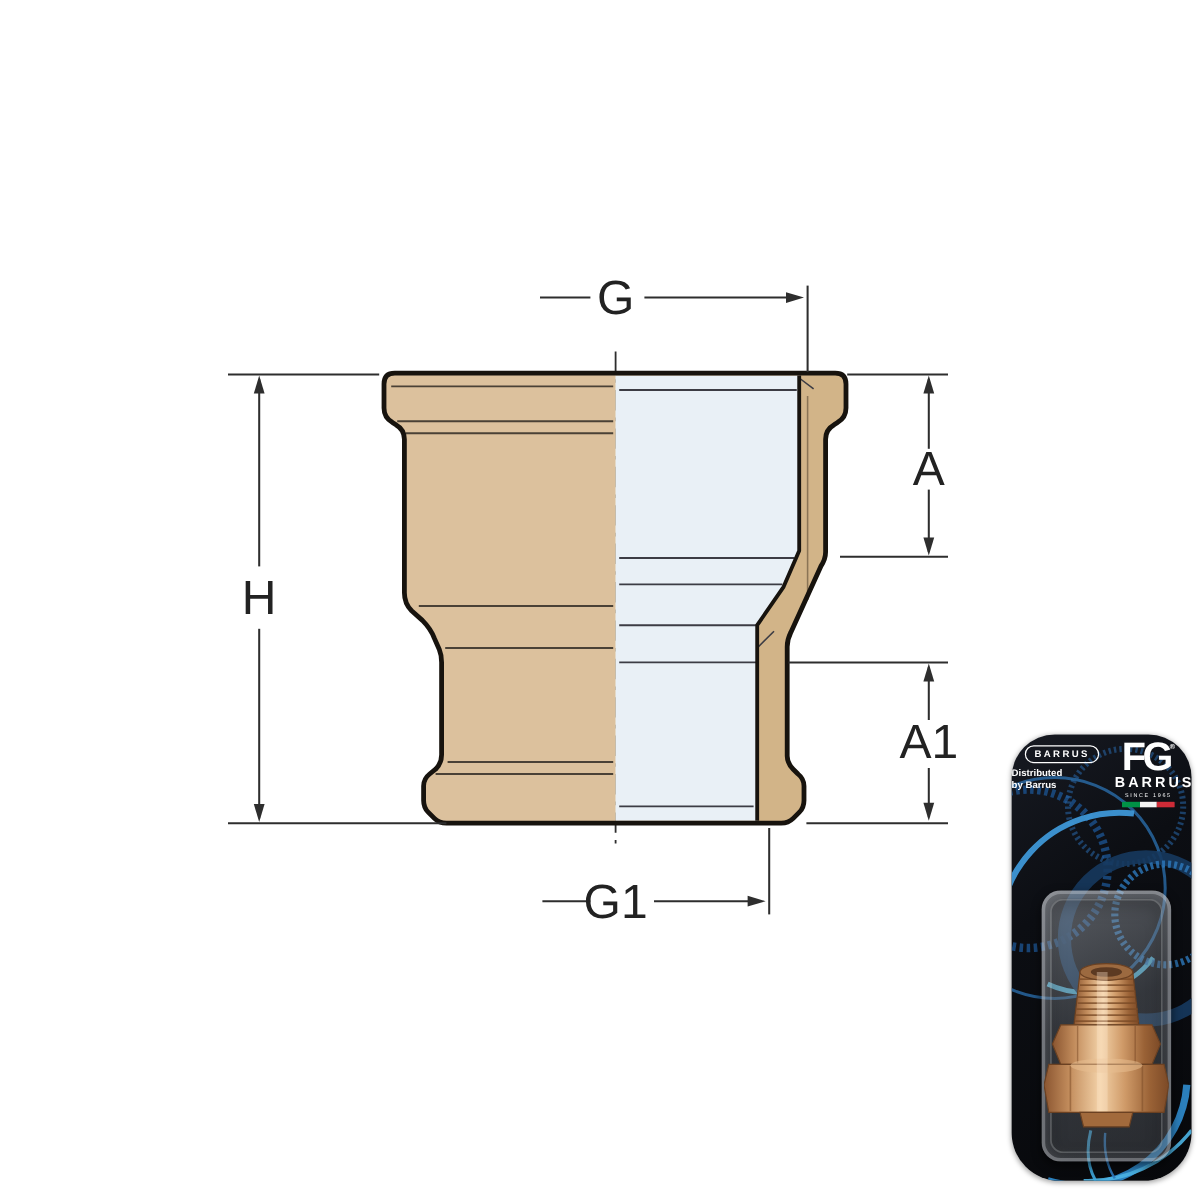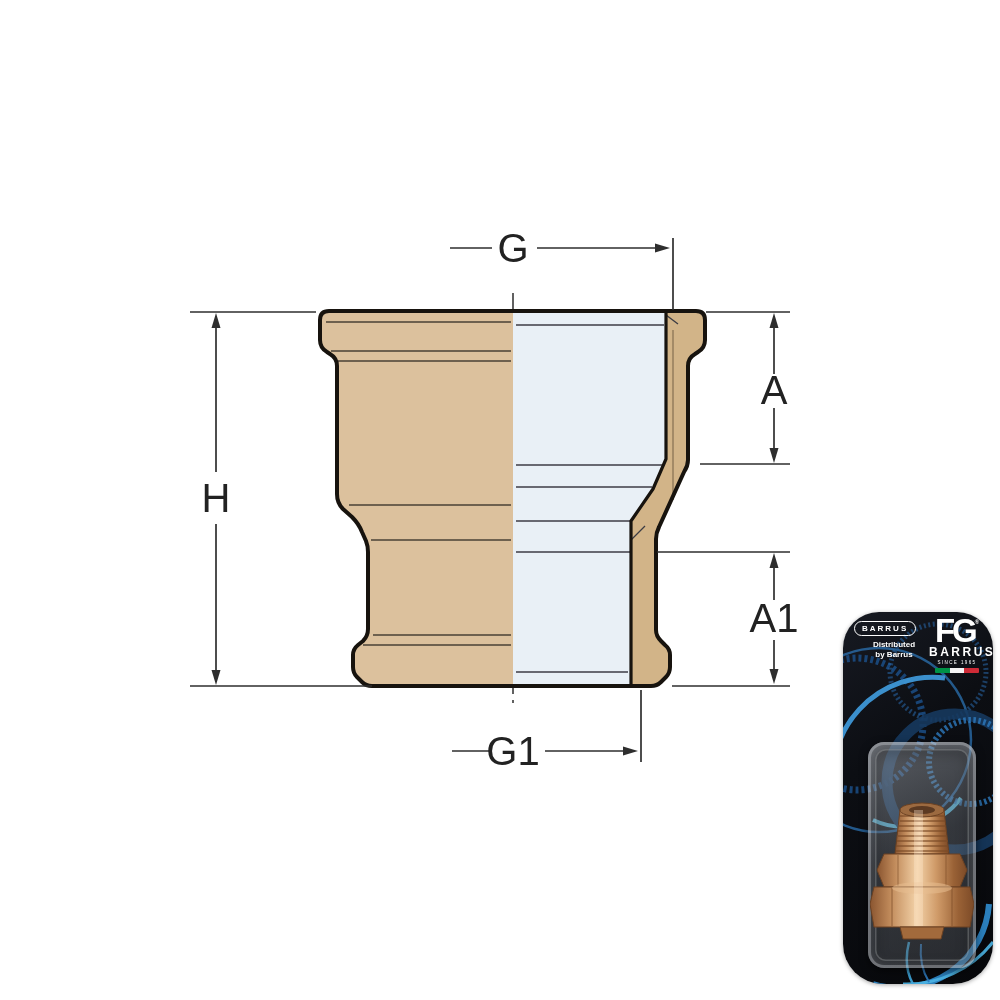--- a/index.html
+++ b/index.html
@@ -11,21 +11,21 @@
   
   .card{position:absolute;left:843px;top:612px;width:150px;height:372px;
         background:linear-gradient(145deg,#171a22 0%,#0c0e13 35%,#07080b 100%);
         border-radius:36px 36px 40px 40px;overflow:hidden;
         box-shadow:0 1px 4px rgba(0,0,0,.35);}
   .swirls{position:absolute;left:0;top:0;z-index:1;}
   .barrus{position:absolute;left:11px;top:9px;z-index:3;color:#ffffff;
           border:1.3px solid #ffffff;border-radius:10px;padding:2px 7px;
           font-size:8px;font-weight:bold;letter-spacing:2px;}
   .distributed{position:absolute;left:0px;top:28px;width:82px;z-index:3;color:#ffffff;
-          font-size:8px;font-weight:bold;text-align:center;line-height:1.2;padding-left:10px;}
+          font-size:8px;font-weight:bold;text-align:left;line-height:1.2;}
   .fg-block{position:absolute;right:8px;top:2px;width:56px;z-index:3;color:#ffffff;text-align:center;}
   .fg-mono{font-size:33px;font-weight:bold;letter-spacing:-3px;line-height:1;}
   .fg-reg{font-size:6px;vertical-align:18px;letter-spacing:0;}
   .guidi{font-size:12px;font-weight:bold;letter-spacing:2.5px;margin-top:-2px;}
   .since{font-size:4.5px;letter-spacing:1.4px;margin-top:1px;}
   .flag{display:flex;height:5px;width:44px;margin:3px auto 0 auto;border-radius:1px;overflow:hidden;}
   .flag span{flex:1;height:100%;display:block;}
   .blister{position:absolute;left:25px;top:130px;width:108px;height:226px;z-index:2;
            border-radius:16px;
            background:linear-gradient(155deg,rgba(168,173,180,.50) 0%,rgba(110,115,122,.42) 45%,rgba(80,84,90,.45) 100%);

